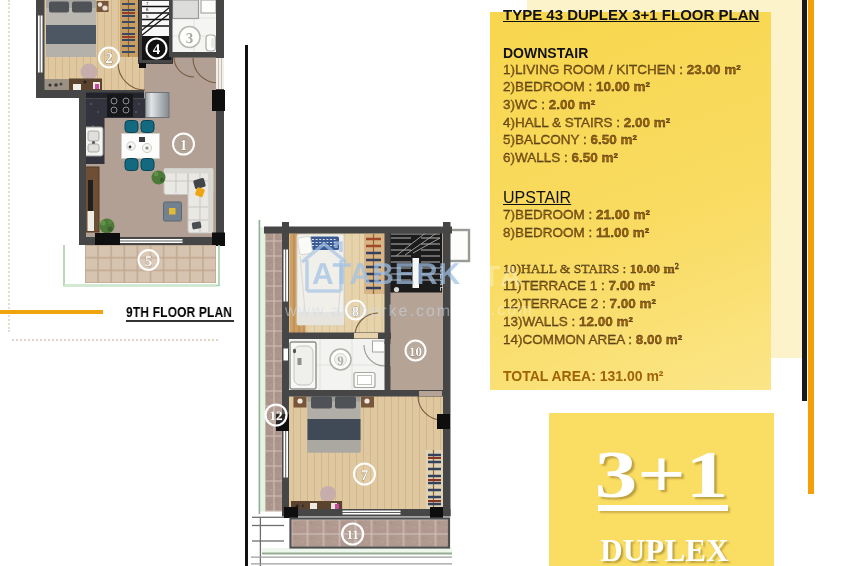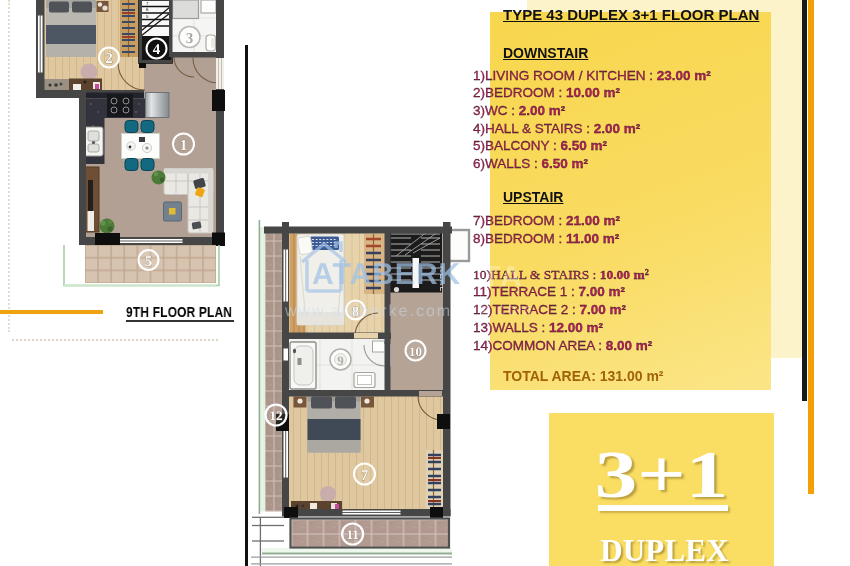--- a/index.html
+++ b/index.html
@@ -1,21 +1,21 @@
 <!DOCTYPE html>
 <html><head>
 <meta charset="utf-8">
 <style>
   html,body{margin:0;padding:0;background:#fff;-webkit-font-smoothing:antialiased;}
   svg text{text-rendering:geometricPrecision;will-change:transform;}
   .page div{will-change:transform;}
   .page{position:relative;width:850px;height:566px;background:#ffffff;overflow:hidden;
         font-family:"Liberation Sans",sans-serif;}
   .abs{position:absolute;}
-  .item{position:absolute;left:473px;font-size:13.5px;color:#be185d;white-space:nowrap;margin-top:6px;-webkit-text-stroke:0.3px #222;}
+  .item{position:absolute;left:503px;font-size:13.5px;color:#a16207;white-space:nowrap;-webkit-text-stroke:0.3px #222;}
   .item b{font-weight:bold;}
 </style>
 </head>
 <body>
 <div class="page">
 
   <div class="abs" style="left:8px;top:0;width:0;height:332px;border-left:2px dotted #e4ddd0;"></div>
 
   <div class="abs" style="left:12px;top:339px;width:206px;height:0;border-top:2px dotted #ddd5c6;"></div>
 
@@ -505,35 +505,35 @@
   <div class="abs" style="left:527px;top:0;width:275px;height:358px;background:#fdf3cb;"></div>
 
   <div class="abs" style="left:802px;top:0;width:4.5px;height:401px;background:#191919;"></div>
 
   <div class="abs" style="left:807.5px;top:0;width:5.5px;height:494px;background:#f49f06;"></div>
 
   <div class="abs" style="left:490px;top:12px;width:281px;height:378px;background:linear-gradient(160deg,#f8d64d 0%,#f9db61 55%,#fbe587 100%);"></div>
 
   <div class="abs" style="left:503px;top:6px;font-size:15px;font-weight:bold;color:#111;"><span style="text-decoration:underline;">TYPE 43 DUPLEX 3+1 FLOOR PLAN</span></div>
 
-  <div class="abs" style="left:503px;top:45px;font-size:14px;font-weight:bold;color:#111;"><span style="text-decoration:underline;">DOWNSTAIR</span></div>
+  <div class="abs" style="left:503px;top:45px;font-size:14px;font-weight:bold;color:#111;"><span style="">DOWNSTAIR</span></div>
 
   <div class="item" style="top:62px;">1)LIVING ROOM / KITCHEN : <b>23.00 m²</b></div>
 
   <div class="item" style="top:79px;">2)BEDROOM : <b>10.00 m²</b></div>
 
   <div class="item" style="top:97px;">3)WC : <b>2.00 m²</b></div>
 
   <div class="item" style="top:115px;">4)HALL &amp; STAIRS : <b>2.00 m²</b></div>
 
   <div class="item" style="top:132px;">5)BALCONY : <b>6.50 m²</b></div>
 
   <div class="item" style="top:150px;">6)WALLS : <b>6.50 m²</b></div>
 
-  <div class="abs" style="left:503px;top:189px;font-size:14px;font-weight:bold;color:#111;"><span style="text-decoration:underline;">UPSTAIR</span></div>
+  <div class="abs" style="left:503px;top:189px;font-size:16px;font-weight:normal;color:#111;"><span style="text-decoration:underline;">UPSTAIR</span></div>
 
   <div class="item" style="top:207px;">7)BEDROOM : <b>21.00 m²</b></div>
 
   <div class="item" style="top:225px;">8)BEDROOM : <b>11.00 m²</b></div>
 
 
   <div class="item" style="top:261px;font-family:Liberation Serif, serif;">10)HALL &amp; STAIRS : <b>10.00 m²</b></div>
 
   <div class="item" style="top:278px;">11)TERRACE 1 : <b>7.00 m²</b></div>
 

